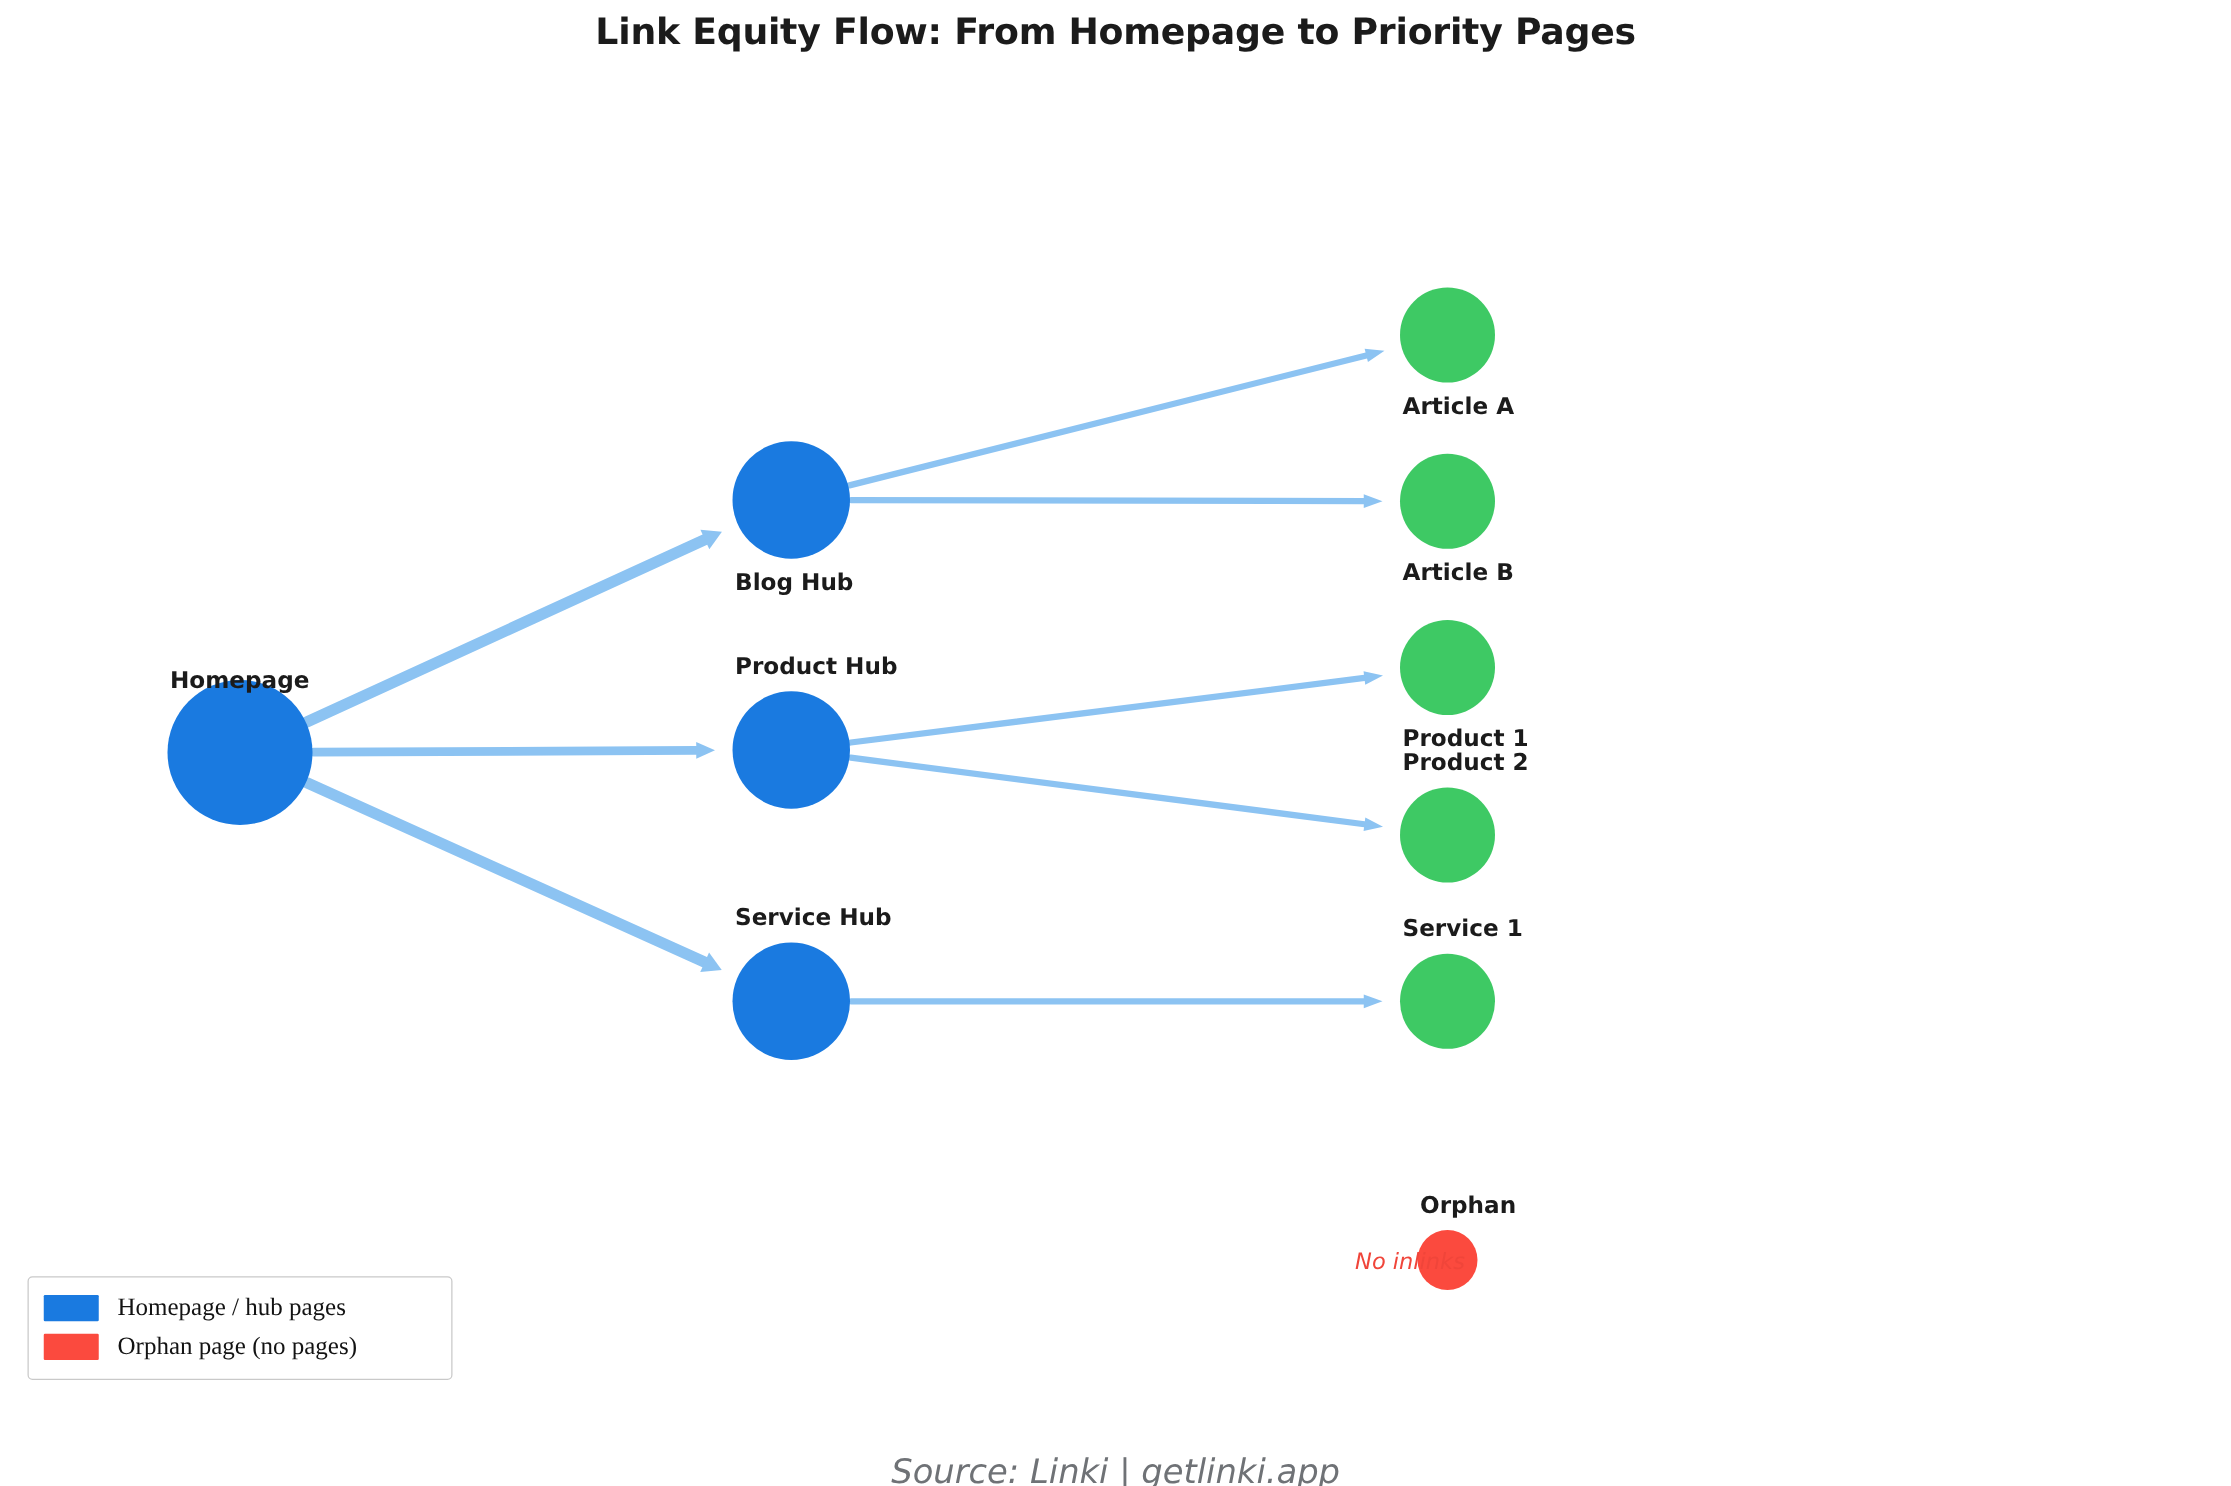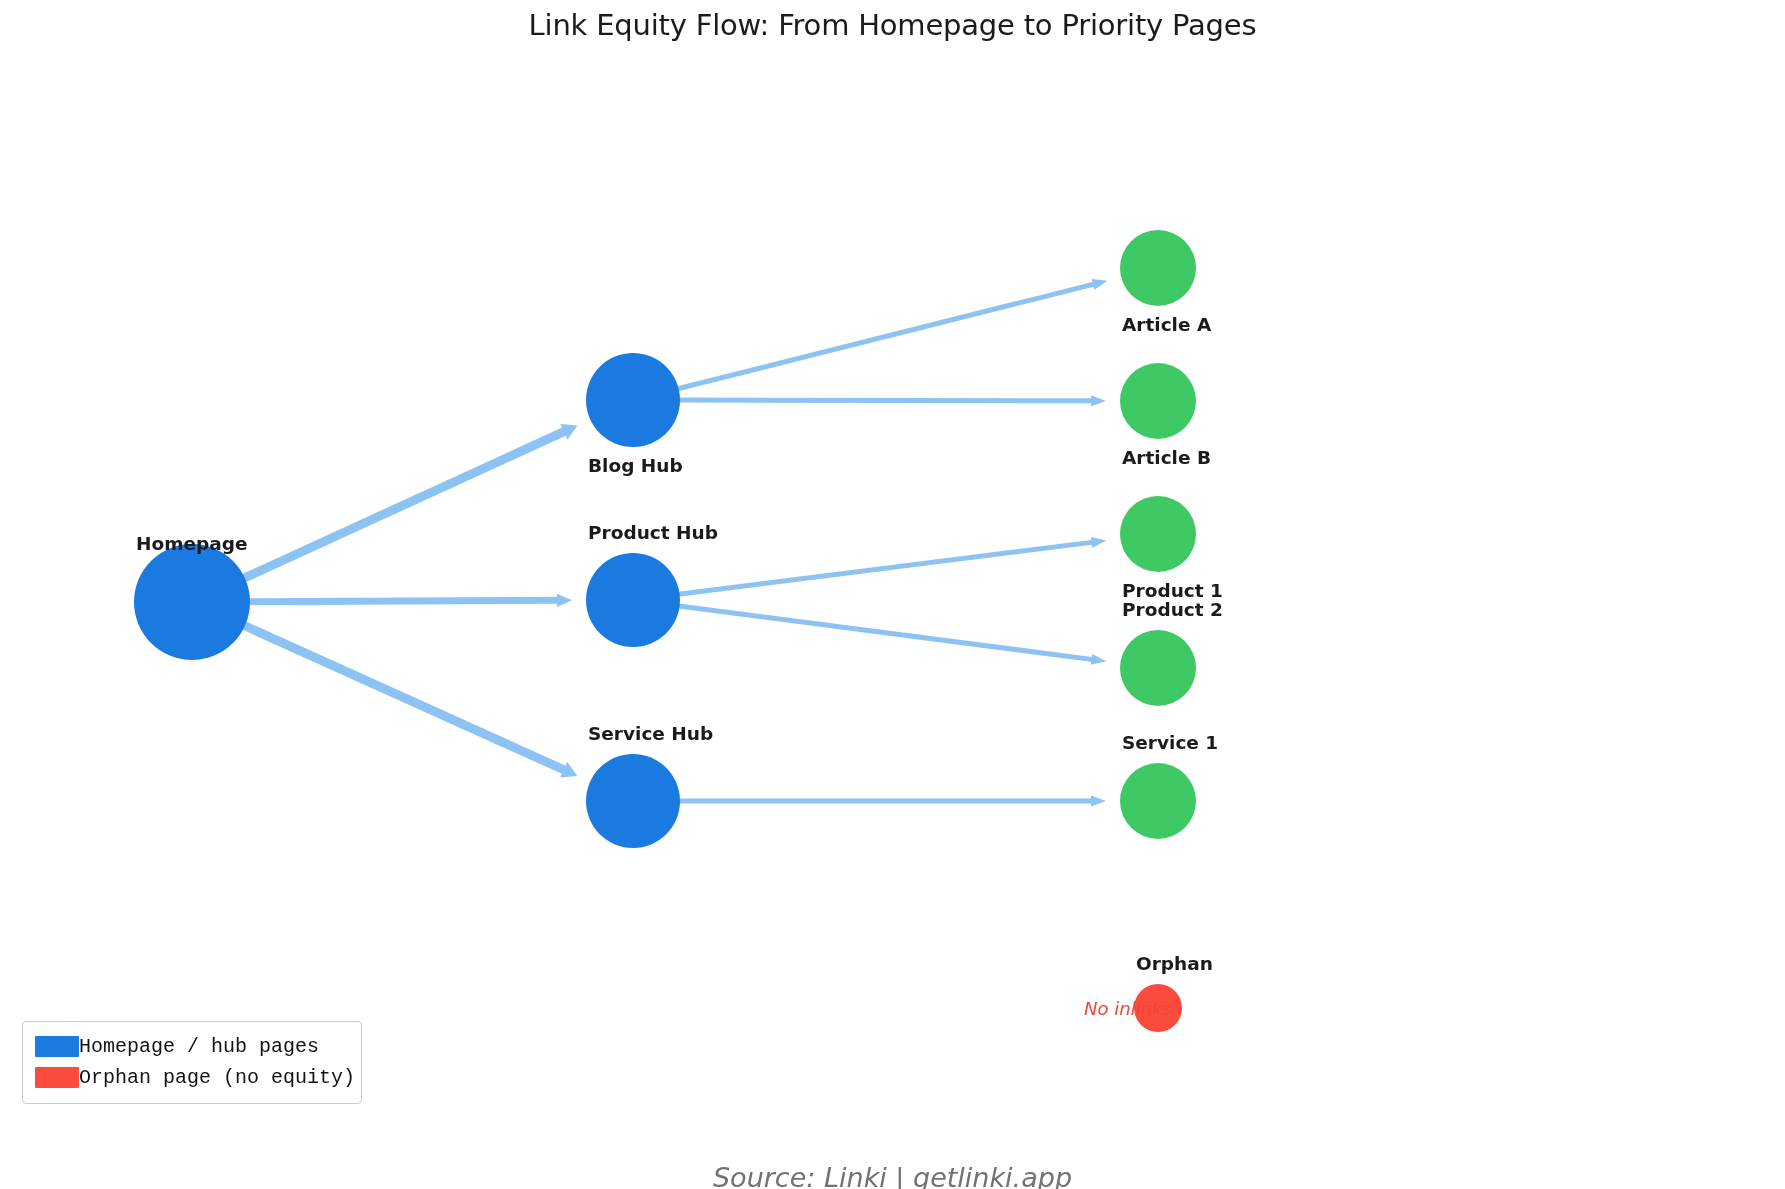--- a/index.html
+++ b/index.html
@@ -19,21 +19,21 @@
     inset: 0;
   }
   .chart-title {
     position: absolute;
     top: 8px;
     left: 0;
     width: 1785px;
     text-align: center;
     font-family: "DejaVu Sans", sans-serif;
     font-size: 29px;
-    font-weight: normal;
+    font-weight: bold;
     color: #1b1b1b;
     letter-spacing: -0.2px;
   }
   .source-note {
     position: absolute;
     top: 1162px;
     left: 0;
     width: 1785px;
     text-align: center;
     font-family: "DejaVu Sans", sans-serif;
@@ -70,21 +70,22 @@
     align-items: center;
     height: 31px;
   }
   .legend-swatch {
     width: 44px;
     height: 21px;
     border-radius: 1px;
     flex: 0 0 auto;
   }
   .legend-text {
-    font-family: Liberation Mono, monospace;
+    margin-left: 15px;
+    font-family: Liberation Serif, serif;
     font-size: 20px;
     color: #131313;
     white-space: nowrap;
   }
 </style>
 </head>
 <body>
 
 <div id="figure">
 
@@ -154,19 +155,19 @@
       </g>
   </svg>
 
   <div class="legend-box">
     <div class="legend-row">
       <span class="legend-swatch" style="background: rgb(26, 122, 224);"></span>
       <span class="legend-text">Homepage / hub pages</span>
     </div>
     <div class="legend-row">
       <span class="legend-swatch" style="background: rgb(251, 74, 62);"></span>
-      <span class="legend-text">Orphan page (no equity)</span>
+      <span class="legend-text">Orphan page (no pages)</span>
     </div>
   </div>
 
   <div class="source-note">Source: Linki | getlinki.app</div>
 
 </div>
 
 </body></html>

